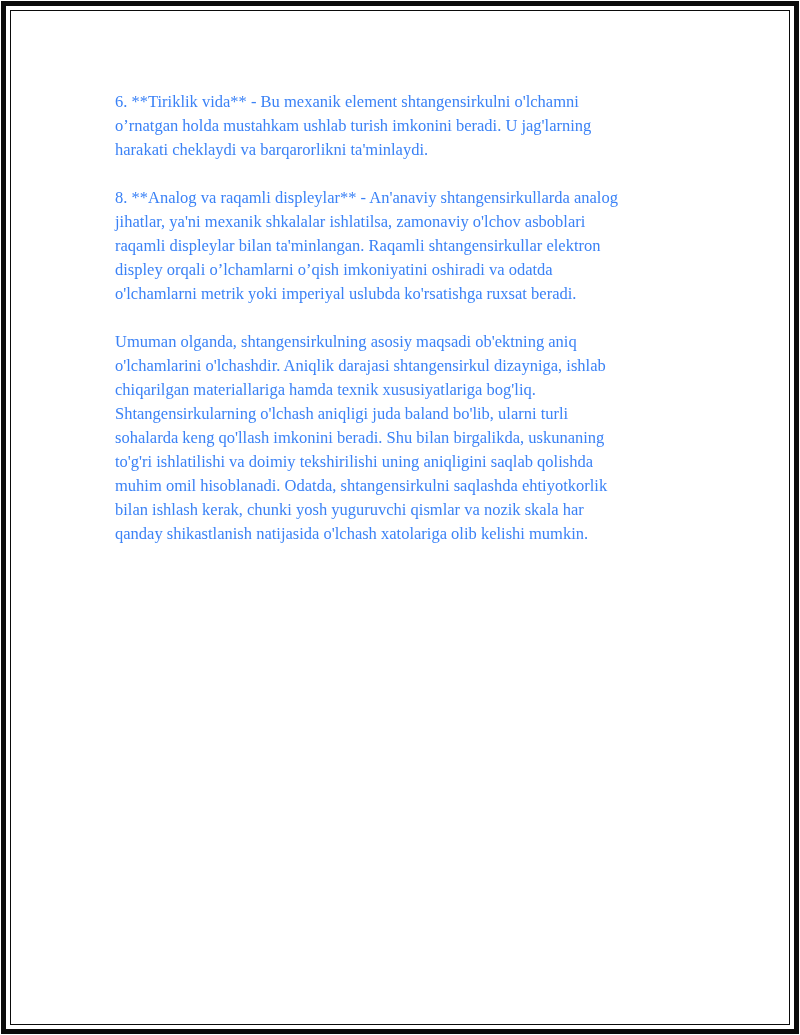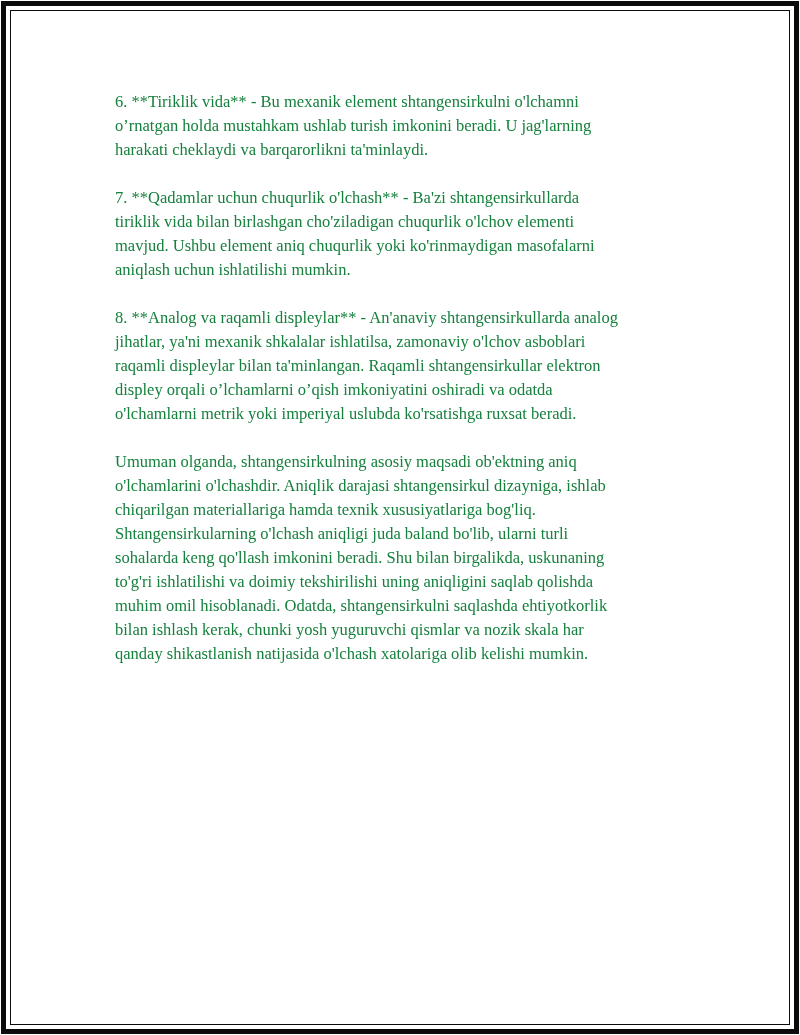--- a/index.html
+++ b/index.html
@@ -31,41 +31,37 @@
     pointer-events: none;
   }
   .content {
     position: absolute;
     left: 115px;
     top: 90px;
     width: 585px;
     font-family: "Liberation Serif", "DejaVu Serif", serif;
     font-size: 16.5px;
     line-height: 24px;
-    color: #15803d;
+    color: #3b82f6;
   }
   .para {
     margin: 0 0 24px 0;
     white-space: pre;
   }
 </style>
 </head>
 <body>
 
 <div class="page">
   <div class="frame-outer"></div>
   <div class="frame-inner"></div>
   <div class="content">
     <p class="para">6. **Tiriklik vida** - Bu mexanik element shtangensirkulni o'lchamni
 o’rnatgan holda mustahkam ushlab turish imkonini beradi. U jag'larning
 harakati cheklaydi va barqarorlikni ta'minlaydi.</p>
-    <p class="para">7. **Qadamlar uchun chuqurlik o'lchash** - Ba'zi shtangensirkullarda
-tiriklik vida bilan birlashgan cho'ziladigan chuqurlik o'lchov elementi
-mavjud. Ushbu element aniq chuqurlik yoki ko'rinmaydigan masofalarni
-aniqlash uchun ishlatilishi mumkin.</p>
     <p class="para">8. **Analog va raqamli displeylar** - An'anaviy shtangensirkullarda analog
 jihatlar, ya'ni mexanik shkalalar ishlatilsa, zamonaviy o'lchov asboblari
 raqamli displeylar bilan ta'minlangan. Raqamli shtangensirkullar elektron
 displey orqali o’lchamlarni o’qish imkoniyatini oshiradi va odatda
 o'lchamlarni metrik yoki imperiyal uslubda ko'rsatishga ruxsat beradi.</p>
     <p class="para">Umuman olganda, shtangensirkulning asosiy maqsadi ob'ektning aniq
 o'lchamlarini o'lchashdir. Aniqlik darajasi shtangensirkul dizayniga, ishlab
 chiqarilgan materiallariga hamda texnik xususiyatlariga bog'liq.
 Shtangensirkularning o'lchash aniqligi juda baland bo'lib, ularni turli
 sohalarda keng qo'llash imkonini beradi. Shu bilan birgalikda, uskunaning

